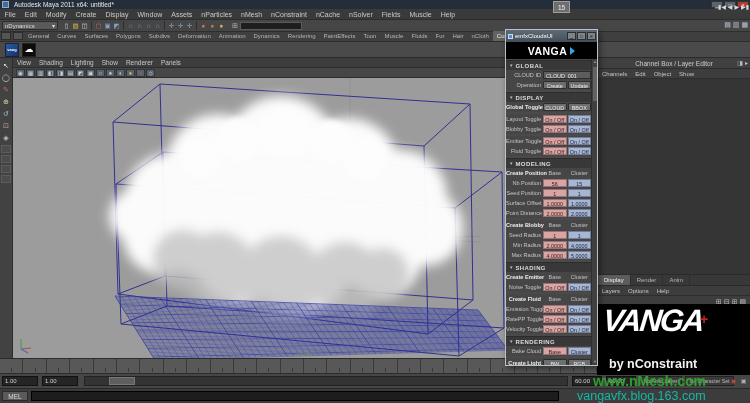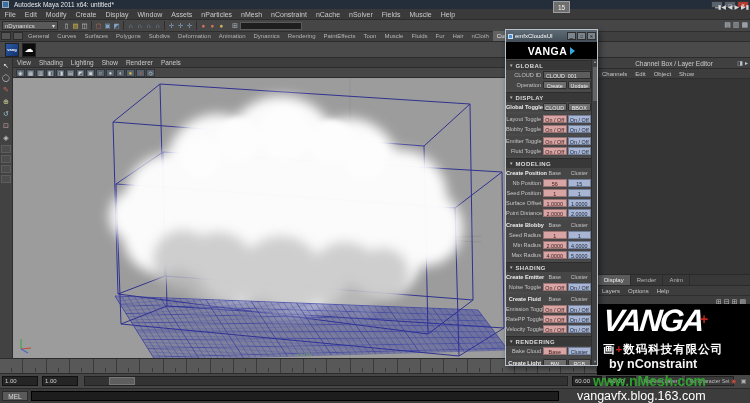--- a/index.html
+++ b/index.html
@@ -122,21 +122,21 @@
   .pcell{flex:1;height:8px;font-size:5.4px;text-align:center;line-height:8px;white-space:nowrap;overflow:hidden;}
   .pink{background:#d8a4a4;color:#3a1d1d;border:1px solid #9a7272;}
   .blue{background:#a8b6d4;color:#1c2438;border:1px solid #707e9a;}
   .btn{background:#6e6e6e;color:#eaeaea;border:1px solid #2e2e2e;border-radius:1px;}
   .colhead{background:transparent;color:#c2c2c2;}
   .wide{background:#5d5d5d;color:#e8e8e8;border:1px solid #2c2c2c;text-align:left;padding-left:2px;}
 
   
   .wmbig{position:absolute;left:576px;top:341px;font-size:33px;font-weight:bold;letter-spacing:1px;z-index:9;opacity:.88;white-space:nowrap;}
   .wmurl{position:absolute;left:593px;top:373px;font-size:14px;font-weight:bold;z-index:9;opacity:.88;}
-  .wmblog{position:absolute;left:577px;top:389px;font-size:12.5px;color:#ffffff;z-index:9;}
+  .wmblog{position:absolute;left:577px;top:389px;font-size:12.5px;color:#14b8a6;z-index:9;}
 </style>
 </head>
 <body>
 
 <div id="root">
 
   <div class="titlebar">
     <span class="appicon"></span>
     <span>Autodesk Maya 2011 x64: untitled*</span>
     <span class="winbtns">
@@ -472,23 +472,20 @@
         <span class="lei">⊞</span>
         <span class="lei">⊟</span>
         <span class="lei">⊞</span>
         <span class="lei">▤</span>
       </div>
   </div>
 
   <div class="banner">
     <span class="vlogo">VANGA</span>
     <span class="vcross">+</span>
-    <div class="vcn">
-      <span>画</span><span class="cx">+</span><span>数码科技有限公司</span>
-    </div>
     <div class="vcredit">by nConstraint</div>
   </div>
 
   <div class="timeline" id="timeline">
       <span class="tcell"></span>
       <span class="tcell"></span>
       <span class="tcell"></span>
       <span class="tcell"></span>
       <span class="tcell"></span>
       <span class="tcell"></span>

